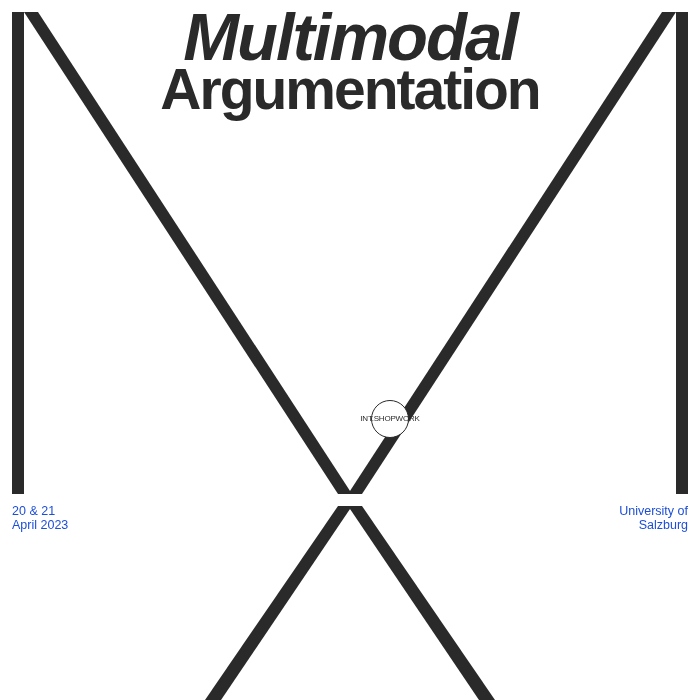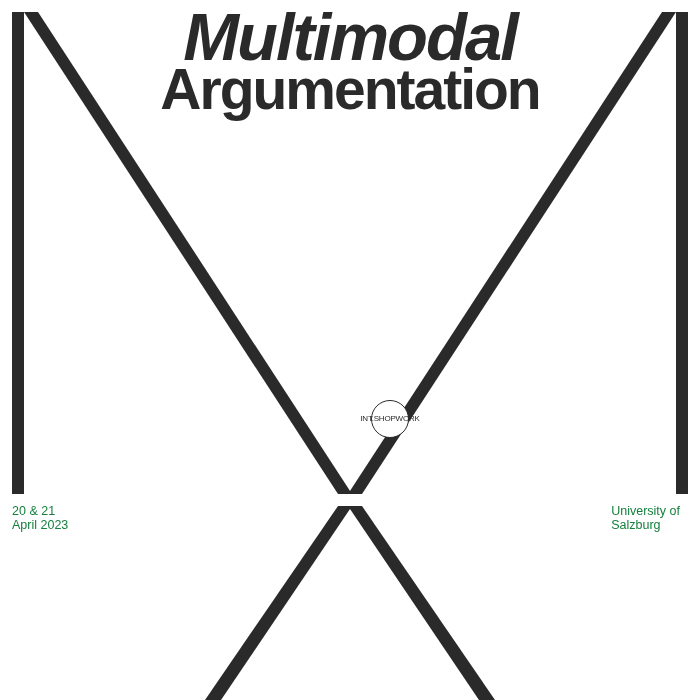--- a/index.html
+++ b/index.html
@@ -4,23 +4,23 @@
 <style>
   html, body { margin: 0; padding: 0; background: #ffffff; }
   body { width: 700px; height: 700px; position: relative; overflow: hidden; font-family: "Liberation Sans", sans-serif; color: #2a2a2a; }
   .poster { position: absolute; left: 0; top: 0; width: 700px; height: 700px; }
   svg.art { position: absolute; left: 0; top: 0; }
   .title { position: absolute; left: 0; width: 700px; text-align: center; font-family: "Liberation Sans", sans-serif; font-weight: bold; color: #2a2a2a; letter-spacing: -2px; }
   .title.l1 { top: 8px; font-size: 67px; line-height: 58px; font-style: italic; }
   .title.l2 { top: 60px; font-size: 57px; line-height: 58px; }
   .badge { position: absolute; left: 331px; top: 400px; width: 36px; height: 36px; border: 1px solid #2a2a2a; border-radius: 50%; display: flex; flex-direction: row; align-items: center; justify-content: center; background: #fff; margin-left: 40px; }
   .badge span { font-size: 8px; line-height: 8.5px; font-weight: normal; color: #2a2a2a; letter-spacing: -0.2px; }
-  .info { position: absolute; top: 504px; font-size: 12.5px; line-height: 14px; color: #15803d; }
+  .info { position: absolute; top: 504px; font-size: 12.5px; line-height: 14px; color: #1d4ed8; }
   .info.left { left: 12px; text-align: left; }
-  .info.right { right: 20px; }
+  .info.right { right: 12px; text-align: right; }
 </style>
 </head>
 <body>
 
 <div class="poster">
 
   <svg class="art" width="700" height="700" viewBox="0 0 700 700">
 
     <rect x="12" y="12" width="12" height="482" fill="#2a2a2a"></rect>
 

